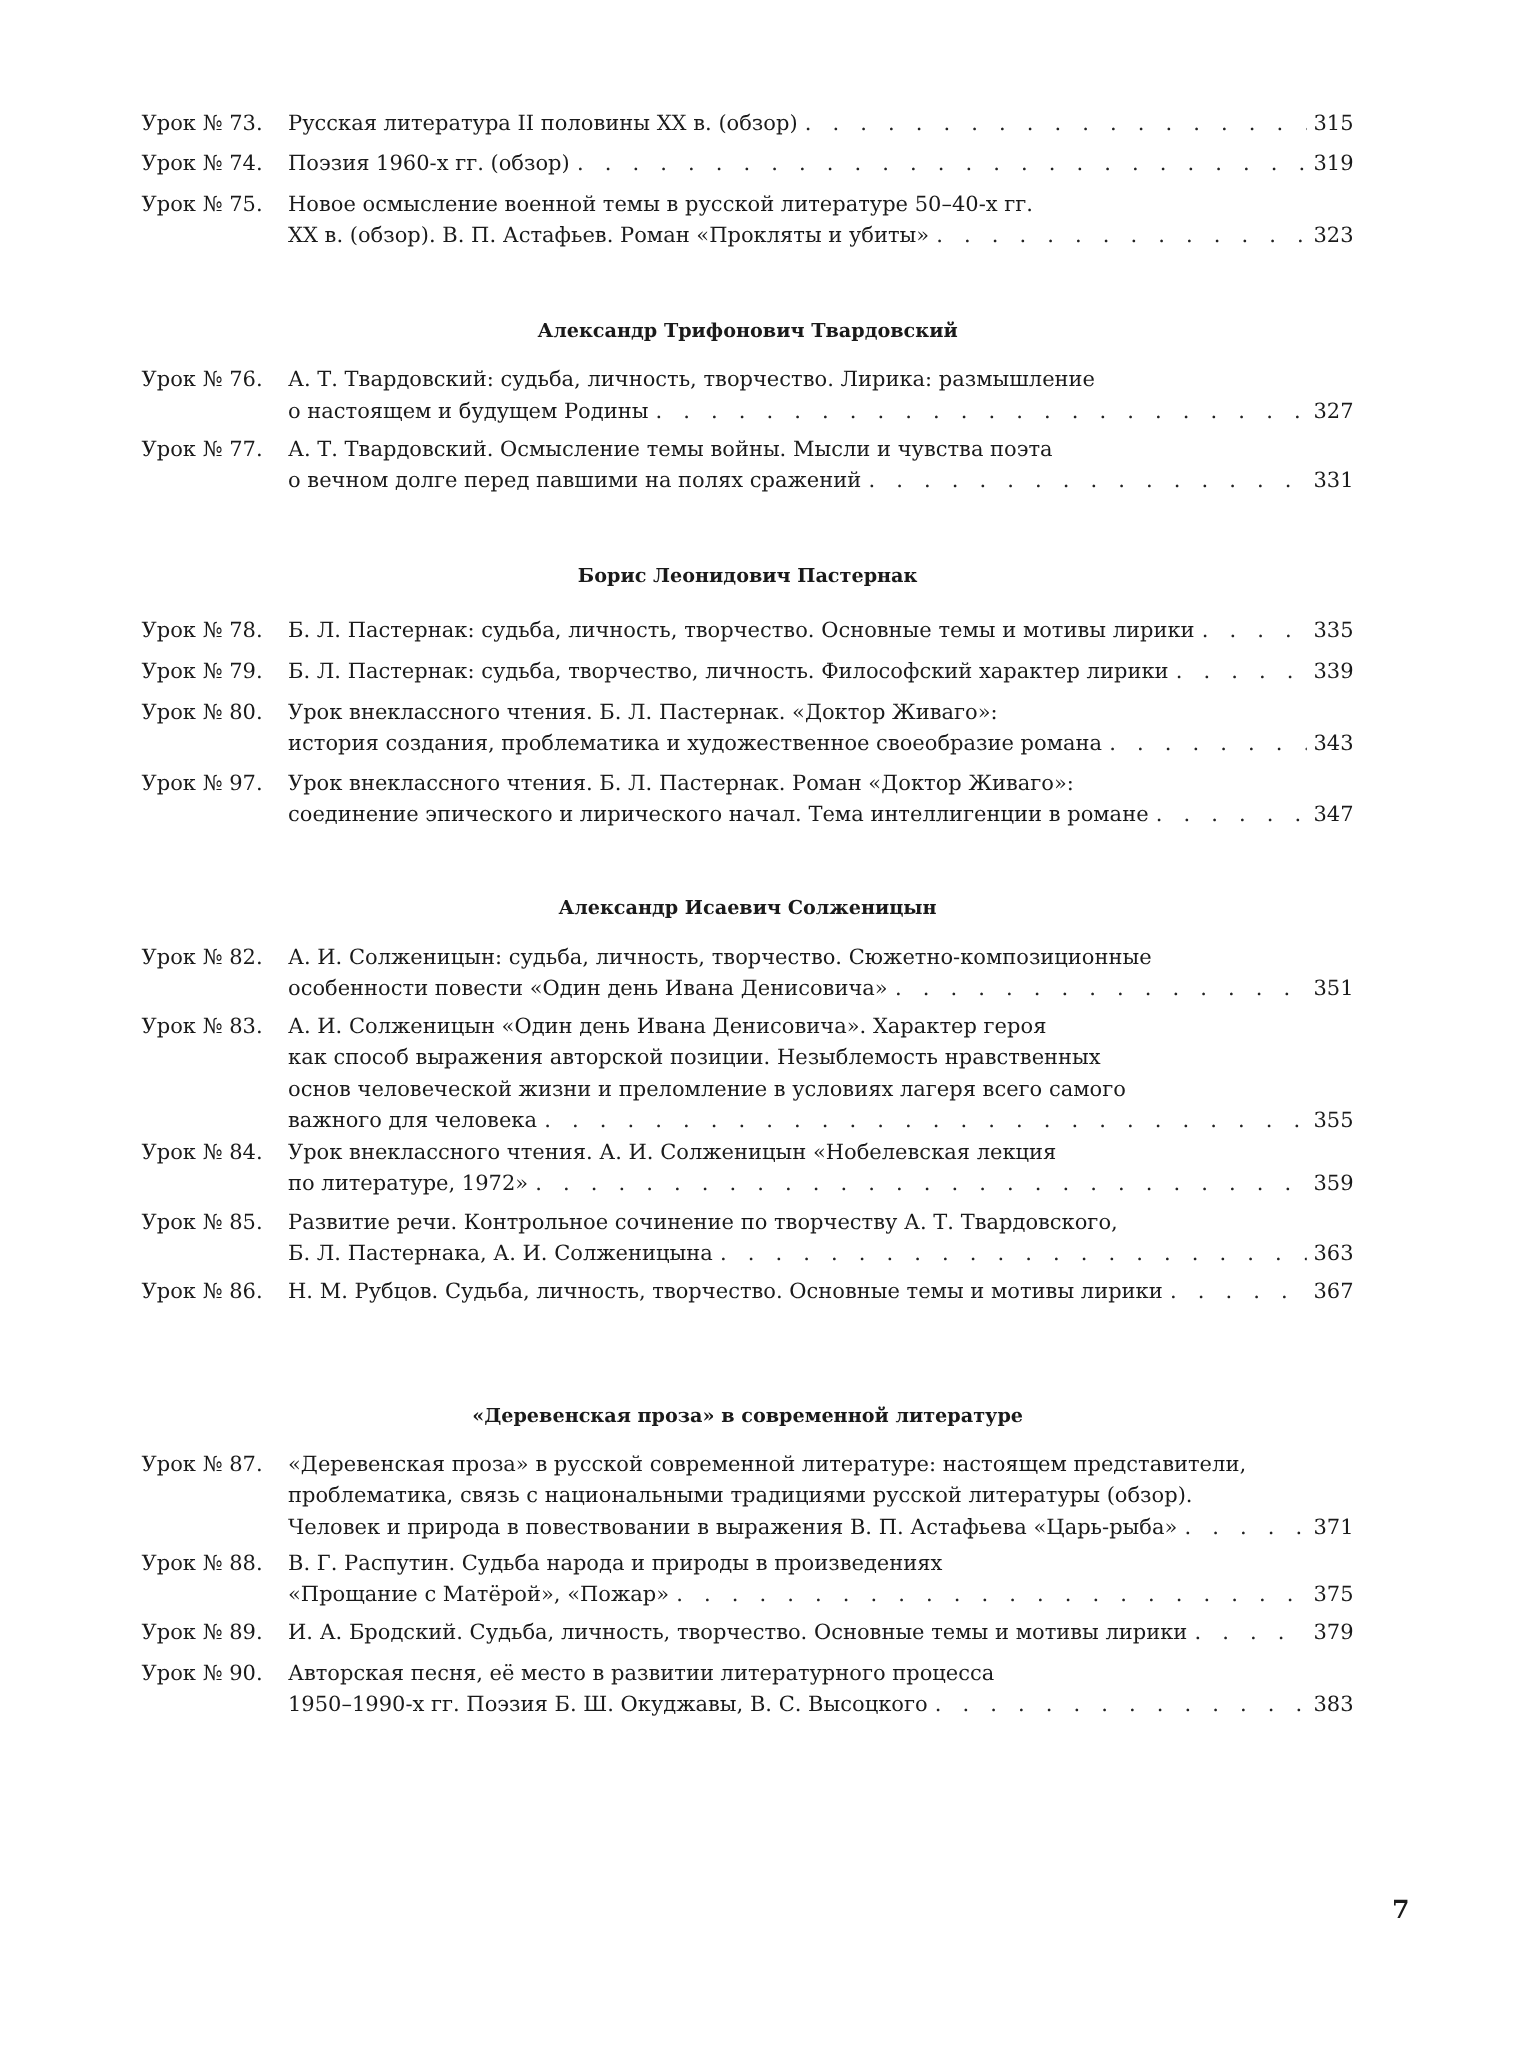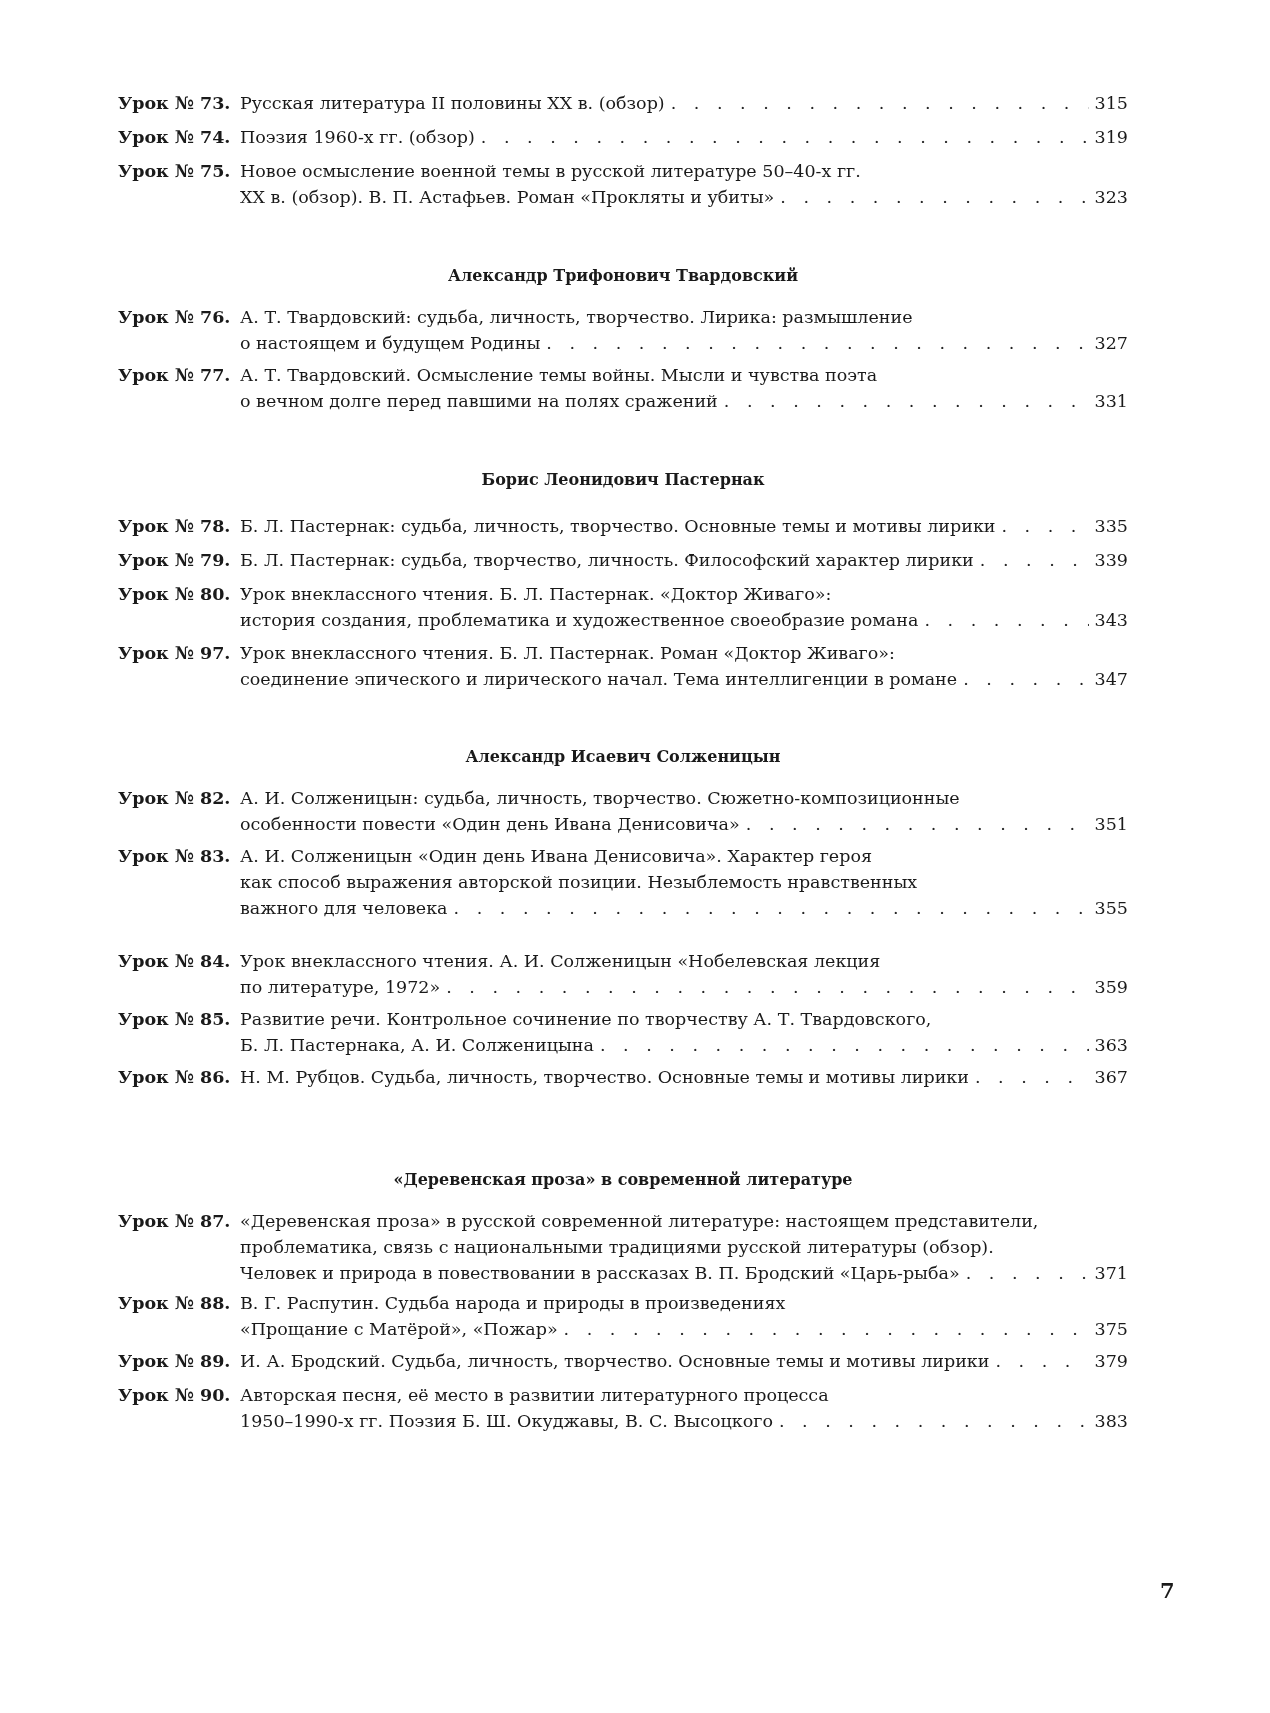--- a/index.html
+++ b/index.html
@@ -3,21 +3,21 @@
 <meta charset="utf-8">
 <style>
   html, body { margin: 0; padding: 0; background: #ffffff; }
   body {
     width: 1270px; height: 1713px; position: relative; overflow: hidden;
     font-family: "DejaVu Serif", "Liberation Serif", serif;
     color: #1a1a1a;
   }
   .page { position: absolute; left: 0; top: 0; width: 1270px; height: 1713px; }
   .entry { position: absolute; left: 118px; width: 1010px; font-size: 17.5px; line-height: 26px; }
-  .entry .num { position: absolute; left: 0; top: 0; white-space: nowrap; font-weight: bold; }
+  .entry .num { position: absolute; left: 0; top: 0; white-space: nowrap; }
   .entry .body { margin-left: 122px; }
   .entry .line { white-space: nowrap; display: block; height: 26px; }
   .entry .last { display: flex; align-items: baseline; }
   .entry .last .txt { white-space: nowrap; flex: 0 0 auto; }
   .entry .last .dots {
     flex: 1 1 auto; overflow: hidden; white-space: nowrap; margin: 0 6px;
     letter-spacing: 6px; color: #222;
   }
   .entry .last .dots::before {
     content: ". . . . . . . . . . . . . . . . . . . . . . . . . . . . . . . . . . . . . . . . . . . . . . . . . . . . . . . . . . . . . . . . . . . . . . . . . . . . . . . . . . . . . . . . . . . . . . . . . . . . . . . .";
@@ -144,20 +144,21 @@
           <span class="dots"></span>
           <span class="pg">351</span>
         </div>
     </div>
   </div>
   <div class="entry" style="top:843px">
     <span class="num">Урок № 83.</span>
     <div class="body">
       <span class="line">А. И. Солженицын «Один день Ивана Денисовича». Характер героя</span>
       <span class="line">как способ выражения авторской позиции. Незыблемость нравственных</span>
+      <span class="line">основ человеческой жизни и преломление в условиях лагеря всего самого</span>
       <div class="last">
           <span class="txt">важного для человека</span>
           <span class="dots"></span>
           <span class="pg">355</span>
         </div>
     </div>
   </div>
   <div class="entry" style="top:948px">
     <span class="num">Урок № 84.</span>
     <div class="body">
@@ -191,21 +192,21 @@
     </div>
   </div>
 
   <div class="section-title" style="top:1166px">«Деревенская проза» в современной литературе</div>
   <div class="entry" style="top:1208px">
     <span class="num">Урок № 87.</span>
     <div class="body">
       <span class="line">«Деревенская проза» в русской современной литературе: настоящем представители,</span>
       <span class="line">проблематика, связь с национальными традициями русской литературы (обзор).</span>
       <div class="last">
-          <span class="txt">Человек и природа в повествовании в рассказах В. П. Бродский «Царь-рыба»</span>
+          <span class="txt">Человек и природа в повествовании в выражения В. П. Астафьева «Царь-рыба»</span>
           <span class="dots"></span>
           <span class="pg">371</span>
         </div>
     </div>
   </div>
   <div class="entry" style="top:1290px">
     <span class="num">Урок № 88.</span>
     <div class="body">
       <span class="line">В. Г. Распутин. Судьба народа и природы в произведениях</span>
       <div class="last">

